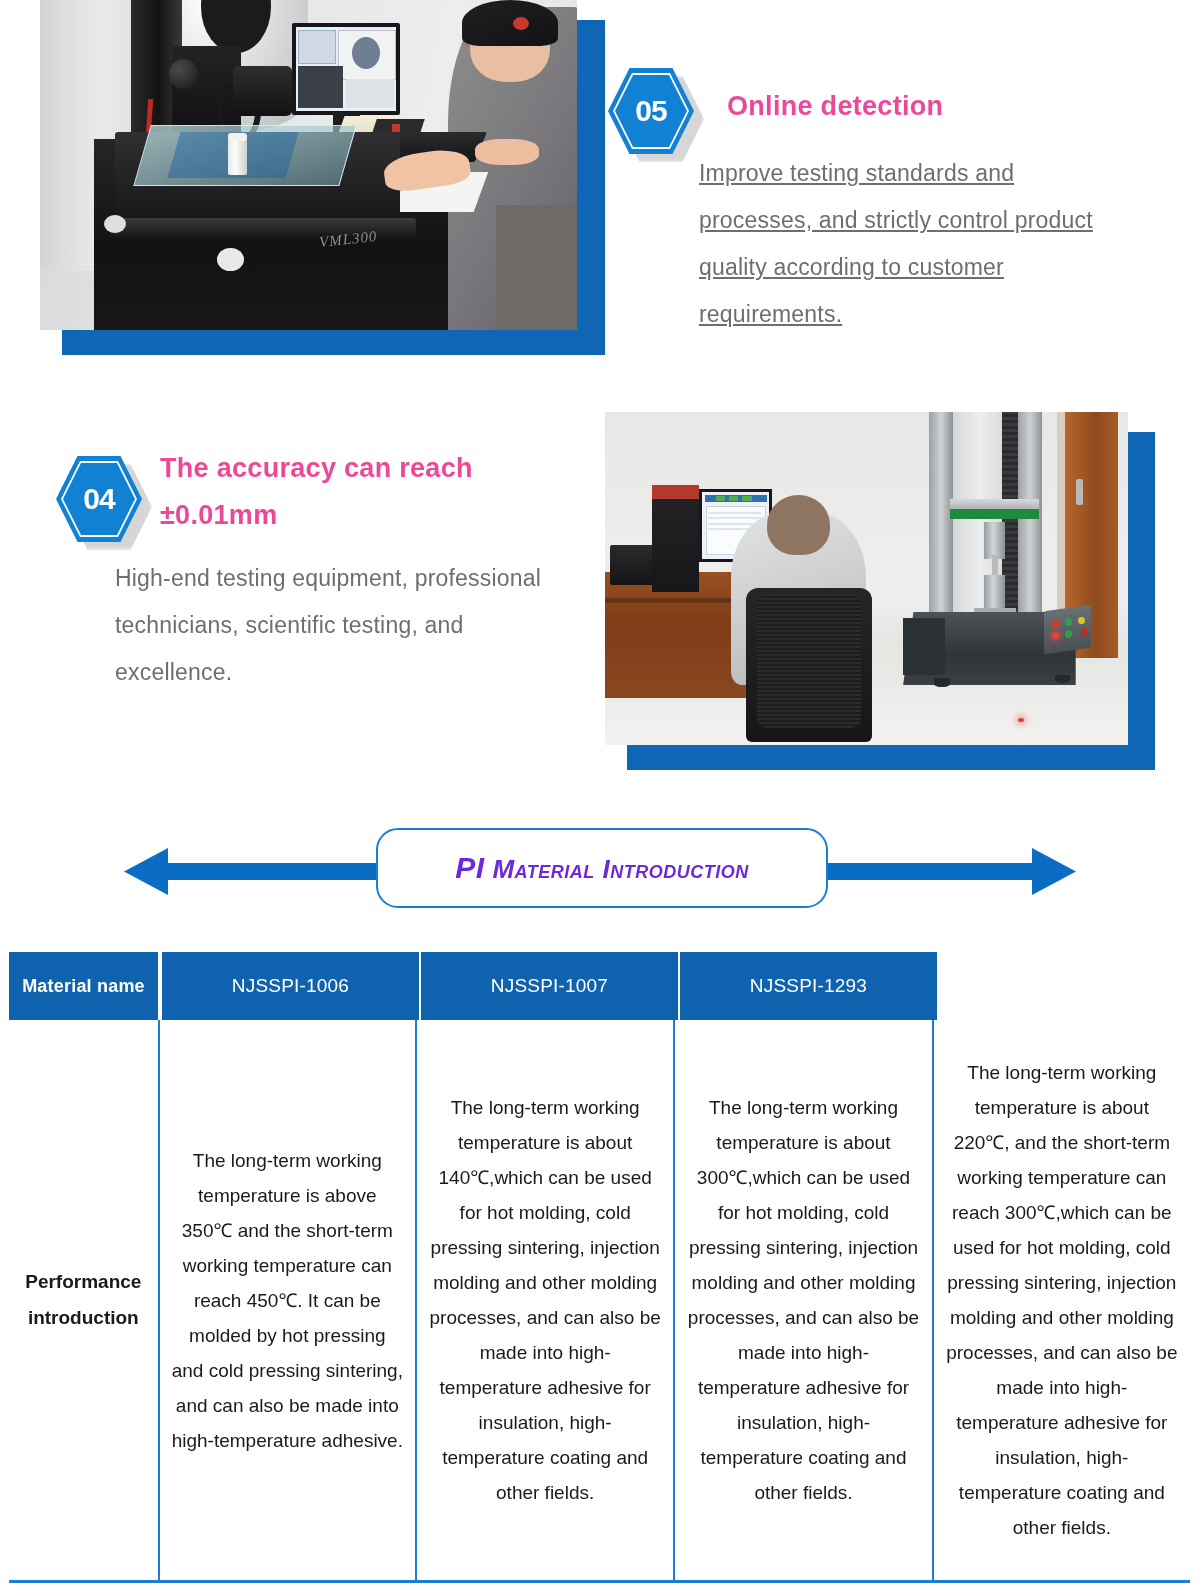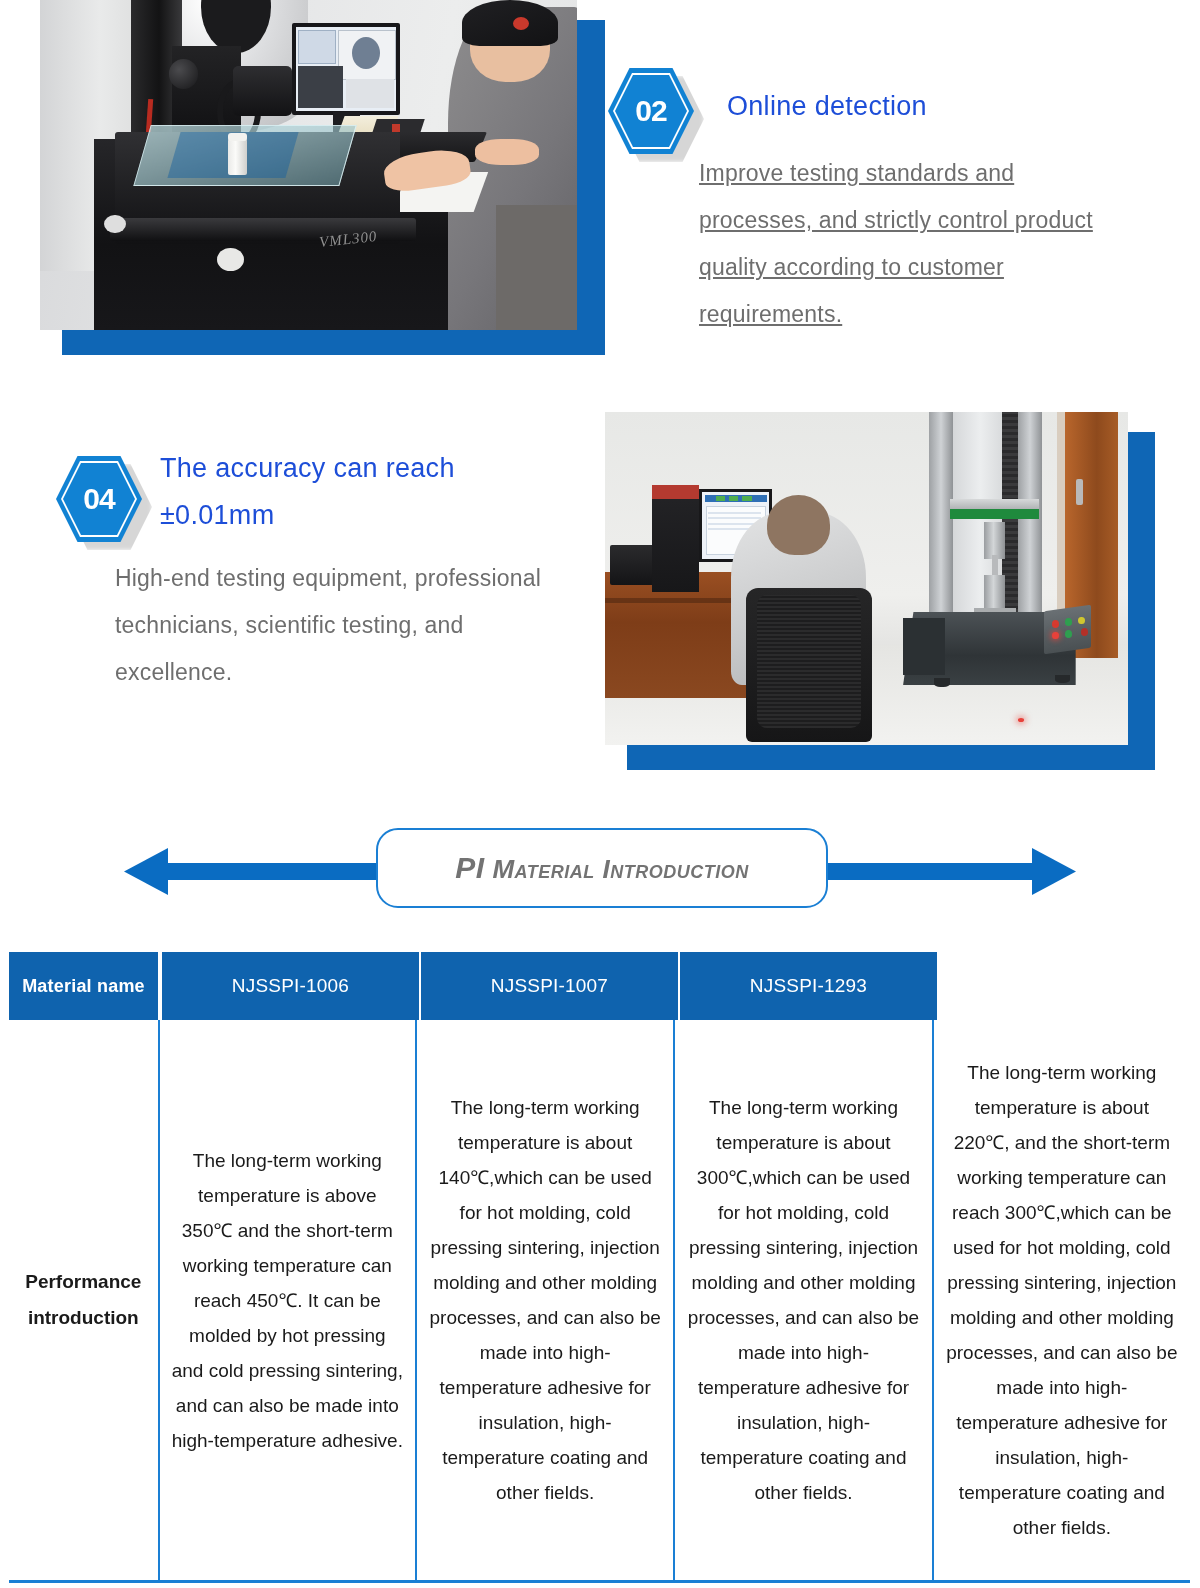--- a/index.html
+++ b/index.html
@@ -131,41 +131,41 @@
     position:absolute;left:0;top:0;width:86px;height:86px;
     display:flex;align-items:center;justify-content:center;
     color:#ffffff;font-size:30px;font-weight:bold;
     font-family:"Liberation Sans", sans-serif;
     letter-spacing:-1px;
   }
 
   
   .sec-title{
     position:absolute;
-    color:#1d4ed8;font-size:27px;font-weight:normal;
+    color:#ec4899;font-size:27px;font-weight:bold;
     line-height:46px;letter-spacing:.3px;
   }
   .sec-body{
     position:absolute;
     color:#6e6e6e;font-size:23px;line-height:47px;letter-spacing:.2px;
   }
 
   
   .banner{position:absolute;left:0;top:812px;width:1200px;height:108px;}
   .bar{position:absolute;top:51px;height:17px;background:#0a6cc2;}
   .arrow-head{position:absolute;top:36px;width:44px;height:47px;background:#0a6cc2;}
   .arrow-left{left:124px;clip-path:polygon(100% 0,100% 100%,0 50%);}
   .arrow-right{left:1032px;clip-path:polygon(0 0,0 100%,100% 50%);}
   .banner-pill{
     position:absolute;left:376px;top:828px;width:448px;height:76px;
     border:2px solid #1a7fd4;border-radius:22px;background:#fff;
     display:flex;align-items:center;justify-content:center;
   }
   .banner-text{
-    color:#737373;font-style:italic;font-weight:bold;
+    color:#6d28d9;font-style:italic;font-weight:bold;
     font-size:26px;font-family:"Liberation Sans", sans-serif;
     font-variant:small-caps;letter-spacing:.5px;white-space:nowrap;
   }
   .banner-text .lead{font-size:30px;}
 
   
   .tbl{position:absolute;left:9px;top:952px;width:1181px;}
   .thead{display:flex;height:68px;background:#ffffff;}
   .th{
     background:#0f63ae;color:#fff;display:flex;align-items:center;justify-content:center;
@@ -236,21 +236,21 @@
       <div class="s1-label">VML300</div>
     </div>
   </div>
 </div>
 
 <div class="hex" style="left:608px;top:68px;">
   <div class="shadow"></div>
   <div class="body"></div>
   <div class="ring"></div>
   <div class="inner"></div>
-  <div class="num">02</div>
+  <div class="num">05</div>
 </div>
 <div class="sec-title" style="left:727px;top:83px;width:420px;">Online detection</div>
 <div class="sec-body" style="left:699px;top:150px;width:424px;text-decoration:underline;">Improve testing standards and processes, and strictly control product quality according to customer requirements.</div>
 
 <div class="hex" style="left:56px;top:456px;">
   <div class="shadow"></div>
   <div class="body"></div>
   <div class="ring"></div>
   <div class="inner"></div>
   <div class="num">04</div>

